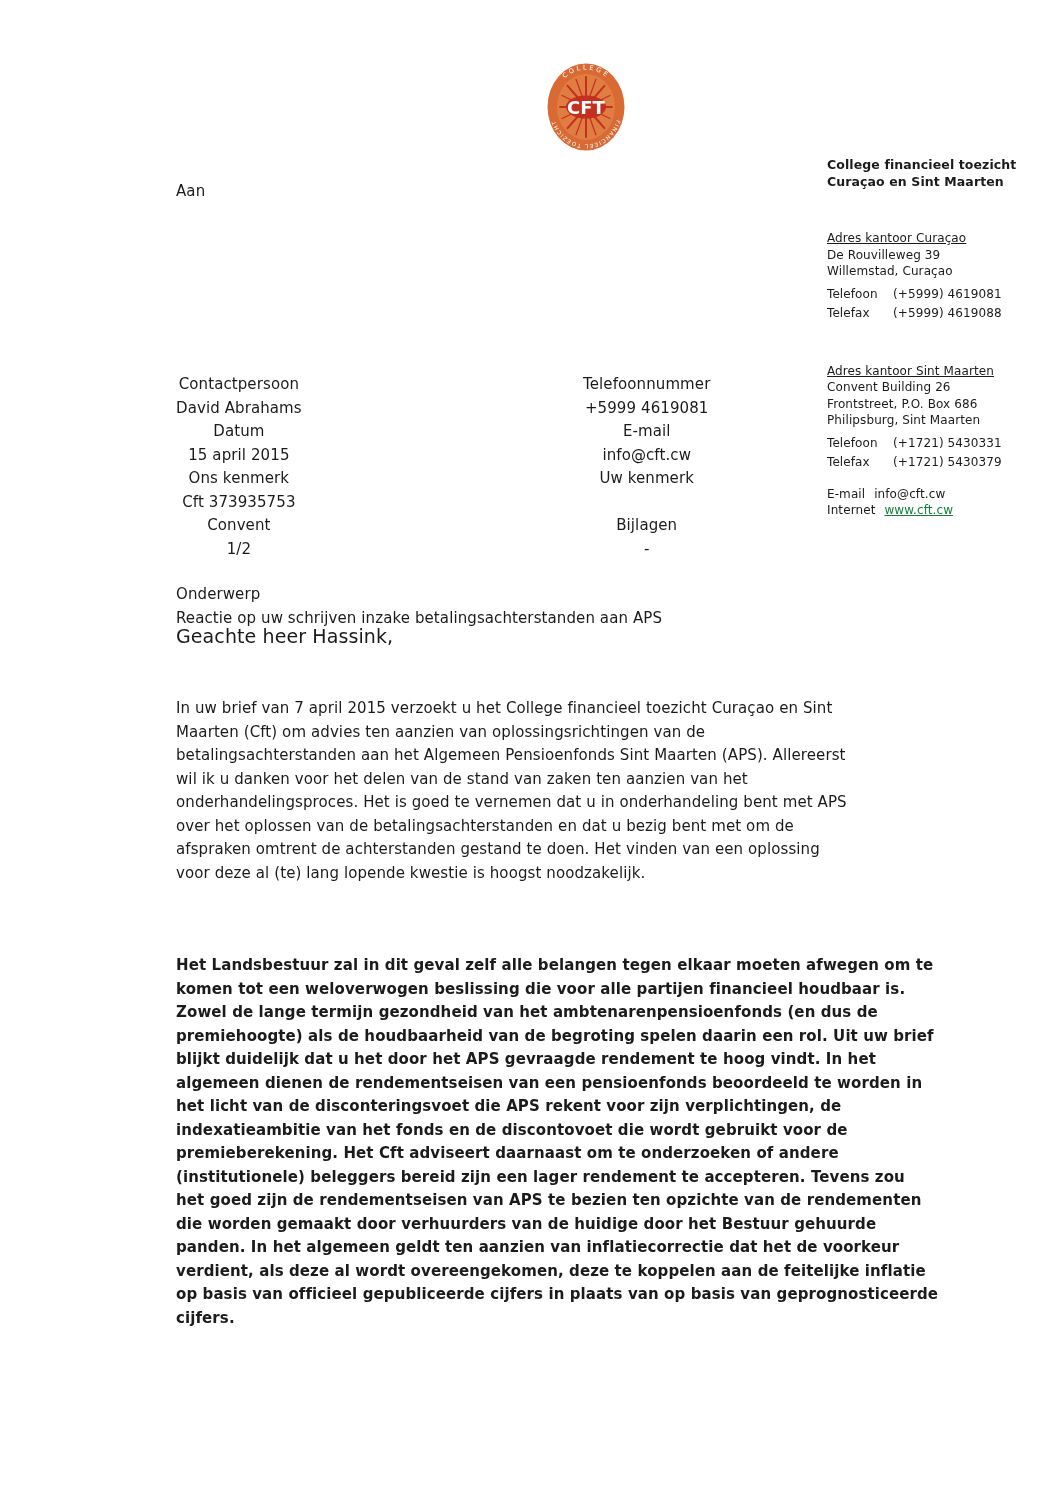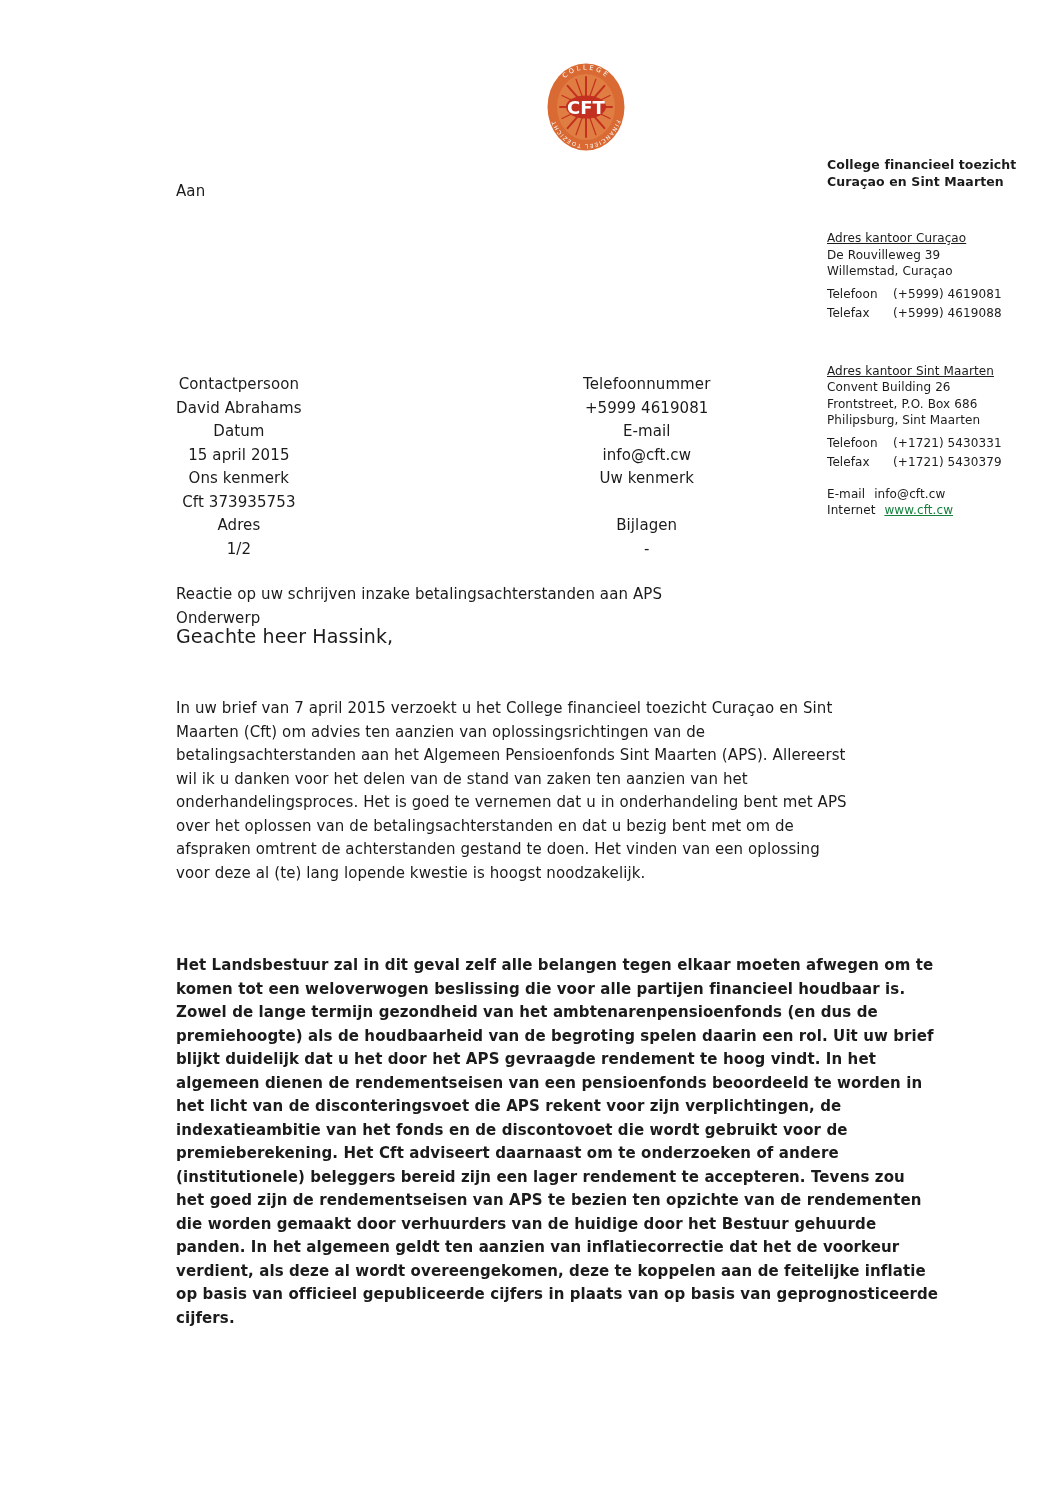--- a/index.html
+++ b/index.html
@@ -161,38 +161,38 @@
     </div>
   </div>
 
   <div class="meta-col left">
     <div class="meta-row">Contactpersoon</div>
     <div class="meta-row">David Abrahams</div>
     <div class="meta-row">Datum</div>
     <div class="meta-row">15 april 2015</div>
     <div class="meta-row">Ons kenmerk</div>
     <div class="meta-row">Cft 373935753</div>
-    <div class="meta-row">Adres</div>
+    <div class="meta-row">Convent</div>
     <div class="meta-row">1/2</div>
   </div>
 
   <div class="meta-col right">
     <div class="meta-row">Telefoonnummer</div>
     <div class="meta-row">+5999 4619081</div>
     <div class="meta-row">E-mail</div>
     <div class="meta-row">info@cft.cw</div>
     <div class="meta-row">Uw kenmerk</div>
     <div class="meta-row"></div>
     <div class="meta-row">Bijlagen</div>
     <div class="meta-row">-</div>
   </div>
 
   <div class="subject">
+    <div>Onderwerp</div>
     <div>Reactie op uw schrijven inzake betalingsachterstanden aan APS</div>
-    <div>Onderwerp</div>
   </div>
 
   <div class="salutation">Geachte heer Hassink,</div>
 
   <div class="body-par p1">In uw brief van 7 april 2015 verzoekt u het College financieel toezicht Curaçao en Sint
 Maarten (Cft) om advies ten aanzien van oplossingsrichtingen van de
 betalingsachterstanden aan het Algemeen Pensioenfonds Sint Maarten (APS). Allereerst
 wil ik u danken voor het delen van de stand van zaken ten aanzien van het
 onderhandelingsproces. Het is goed te vernemen dat u in onderhandeling bent met APS
 over het oplossen van de betalingsachterstanden en dat u bezig bent met om de

